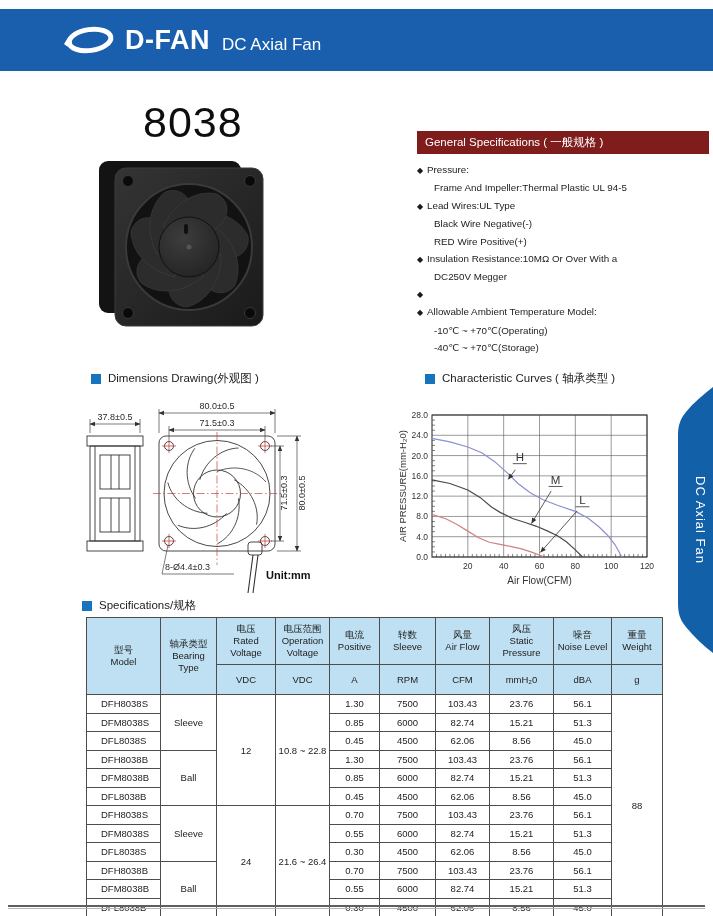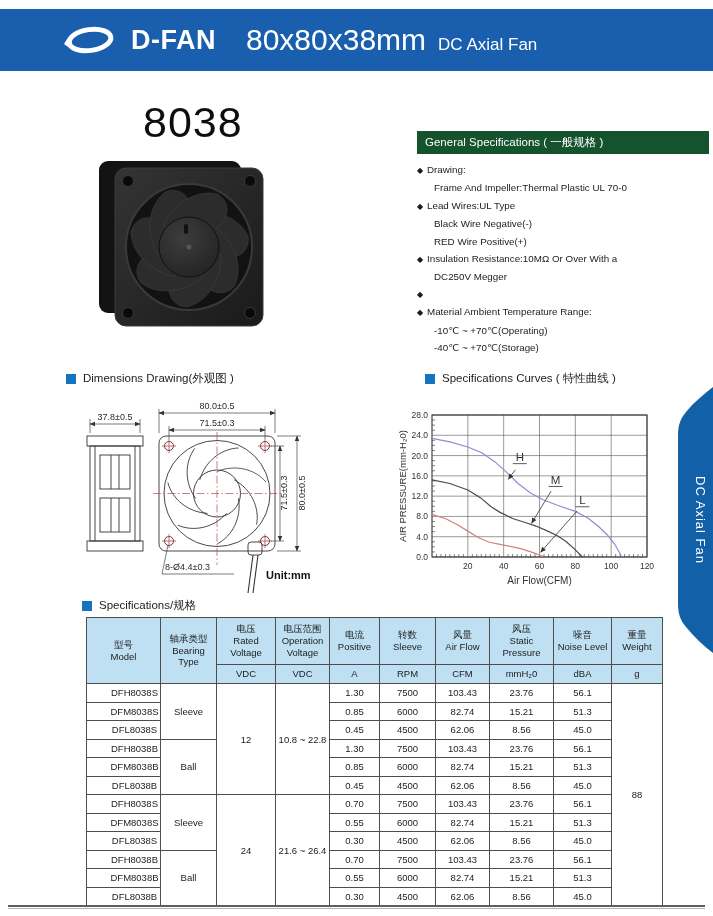--- a/index.html
+++ b/index.html
@@ -4,66 +4,65 @@
 <style>
   html,body{margin:0;padding:0}
   body{
     width:713px;height:916px;position:relative;background:#fff;overflow:hidden;
     font-family:"Liberation Sans","DejaVu Sans",sans-serif;color:#222;
   }
   
   .banner{position:absolute;left:0;top:9px;width:713px;height:62px;background:#1a5fae;
           display:flex;align-items:center;color:#fff}
   .banner .logo{margin-left:60px;flex:0 0 auto}
-  .brand{font-size:27px;font-weight:bold;letter-spacing:.5px;margin-left:15px}
+  .brand{font-size:27px;font-weight:bold;letter-spacing:.5px;margin-left:9px}
   .size-title{font-size:30px;font-weight:normal;margin-left:30px}
   .subtitle{font-size:17px;margin-left:12px;margin-top:10px}
   
   .model-heading{position:absolute;left:143px;top:101px;font-size:43px;color:#0e0e0e;letter-spacing:1px;line-height:1}
   #fan-svg{position:absolute;left:98px;top:158px}
   
   .gs-panel{position:absolute;left:417px;top:131px;width:292px}
-  .gs-title{background:#14532d;color:#fff;font-size:11.5px;padding:4px 8px}
+  .gs-title{background:#7f1d1d;color:#fff;font-size:11.5px;padding:4px 8px}
   .gs-list{margin-top:7px;font-size:9.8px;color:#1c1c1c}
   .gs-line{display:flex;line-height:17.4px;align-items:baseline}
   .gs-line .blt{width:10px;font-size:8px;flex:0 0 auto}
   .gs-line.cont{padding-left:7px}
   
   .sec-title{position:absolute;font-size:11.5px;color:#1c1c1c;display:flex;align-items:center}
   .sec-sq{width:10px;height:10px;background:#1673bd;display:inline-block;margin-right:7px;flex:0 0 auto}
   
   #dims-svg{position:absolute;left:78px;top:393px}
   #curve-svg{position:absolute;left:395px;top:398px}
   .dimtext{font-size:9px;fill:#2a2a2a}
   .unittext{font-size:11px;font-weight:bold;fill:#111}
   
   .side-tab{position:absolute;right:0;top:385px;width:41px;height:272px}
   
   .spec-table{position:absolute;left:86px;top:617px;border-collapse:collapse;table-layout:fixed;
               font-size:9.5px;color:#1c1c1c;border:1.5px solid #333}
   .spec-table th,.spec-table td{border:1px solid #4d4d4d;padding:0;text-align:center;font-weight:normal;overflow:hidden}
   .spec-table thead th{background:#bfe0f2;line-height:1.25}
   .spec-table thead tr.hrow1{height:47px}
-  .spec-table thead tr.hrow2{height:19px}
+  .spec-table thead tr.hrow2{height:30px}
   .spec-table tbody tr{height:18.5px}
-  .spec-table td.td-model{text-align:center;padding-left:22px}
+  .spec-table td.td-model{text-align:left;padding-left:14px}
   
   .footer-rule{position:absolute;left:8px;top:905px;width:697px;height:2px;background:#5f5f5f}
   .footer-rule2{position:absolute;left:8px;top:908px;width:697px;height:1px;background:#b5b5b5}
 </style>
 </head>
 <body>
 
 <div class="banner">
   <svg class="logo" width="56" height="32" viewBox="0 0 56 32">
     <ellipse cx="30" cy="16" rx="21" ry="10.5" fill="none" stroke="#fff" stroke-width="5" transform="rotate(-8 30 16)"></ellipse>
     <path d="M4,20 Q10,8 26,5 Q14,10 12,16 Q10,21 16,25 Q8,24 4,20 Z" fill="#fff"></path>
   </svg>
   <span class="brand">D-FAN</span>
-  <span class="size-title">80x80x38mm</span>
   <span class="subtitle">DC Axial Fan</span>
 </div>
 
 <div class="model-heading">8038</div>
 
 <svg id="fan-svg" width="170" height="172" viewBox="0 0 170 172">
   <defs>
     <linearGradient id="frameG" x1="0" y1="0" x2="1" y2="1">
       <stop offset="0" stop-color="#343434"></stop>
         <stop offset="1" stop-color="#1a1a1a"></stop>
@@ -100,25 +99,25 @@
     <circle cx="30" cy="155" r="5.5"></circle>
       <circle cx="152" cy="155" r="5.5"></circle>
   </g>
 </svg>
 
 <div class="gs-panel">
   <div class="gs-title">General Specifications ( 一般规格 )</div>
   <div class="gs-list" id="gs-list">
       <div class="gs-line">
         <span class="blt">◆</span>
-        <span>Drawing:</span>
+        <span>Pressure:</span>
       </div>
       <div class="gs-line cont">
         <span class="blt"></span>
-        <span>Frame And Impeller:Thermal Plastic UL 70-0</span>
+        <span>Frame And Impeller:Thermal Plastic UL 94-5</span>
       </div>
       <div class="gs-line">
         <span class="blt">◆</span>
         <span>Lead Wires:UL Type</span>
       </div>
       <div class="gs-line cont">
         <span class="blt"></span>
         <span>Black Wire Negative(-)</span>
       </div>
       <div class="gs-line cont">
@@ -131,40 +130,40 @@
       </div>
       <div class="gs-line cont">
         <span class="blt"></span>
         <span>DC250V Megger</span>
       </div>
       <div class="gs-line">
         <span class="blt">◆</span>
       </div>
       <div class="gs-line">
         <span class="blt">◆</span>
-        <span>Material Ambient Temperature Range:</span>
+        <span>Allowable Ambient Temperature Model:</span>
       </div>
       <div class="gs-line cont">
         <span class="blt"></span>
         <span>-10℃ ~ +70℃(Operating)</span>
       </div>
       <div class="gs-line cont">
         <span class="blt"></span>
         <span>-40℃ ~ +70℃(Storage)</span>
       </div>
     </div>
 </div>
 
-<div class="sec-title" style="left:66px;top:371px">
+<div class="sec-title" style="left:91px;top:371px">
   <span class="sec-sq"></span>
   <span>Dimensions Drawing(外观图 )</span>
 </div>
 <div class="sec-title" style="left:425px;top:371px">
   <span class="sec-sq"></span>
-  <span>Specifications Curves ( 特性曲线 )</span>
+  <span>Characteristic Curves ( 轴承类型 )</span>
 </div>
 <div class="sec-title" style="left:82px;top:598px">
   <span class="sec-sq"></span>
   <span>Specifications/规格</span>
 </div>
 
 <svg id="dims-svg" width="245" height="208" viewBox="0 0 245 208">
   <defs>
     <marker id="arr" viewBox="0 0 10 10" refX="9" refY="5" markerWidth="8" markerHeight="8" orient="auto-start-reverse">
       <path d="M0,1 L10,5 L0,9 z" fill="#333"></path>

